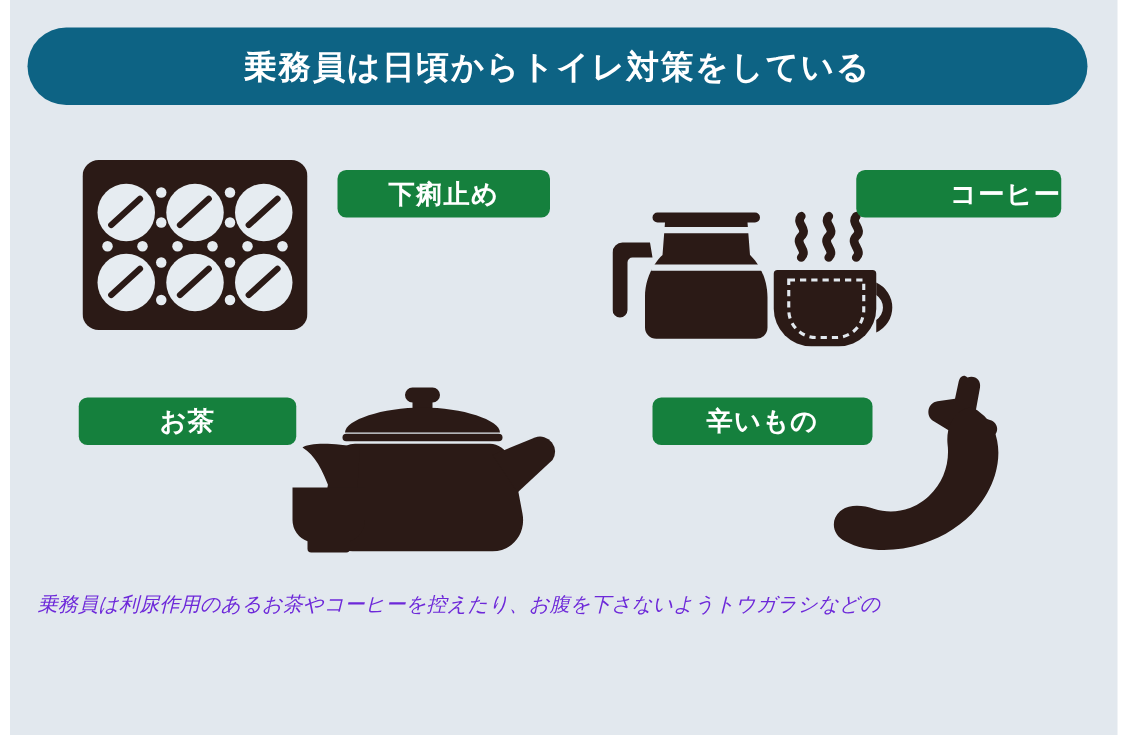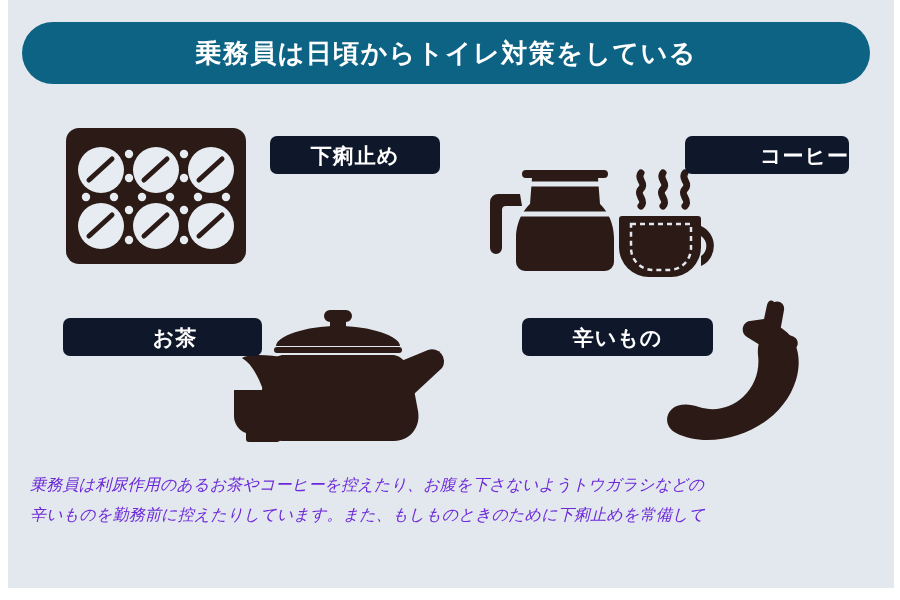--- a/index.html
+++ b/index.html
@@ -42,39 +42,39 @@
     font-size: 26px;
     font-weight: bold;
     letter-spacing: 1.5px;
     line-height: 1;
     white-space: nowrap;
   }
 
   
   .badge {
     position: absolute;
-    background: #0f172a;
+    background: #15803d;
     border-radius: 7px;
     display: flex;
     align-items: center;
     justify-content: center;
     height: 38px;
   }
   .badge-text {
     color: #ffffff;
     font-size: 21px;
     font-weight: bold;
     letter-spacing: 1px;
     white-space: nowrap;
     line-height: 1;
   }
   #badge-pills   { left: 262px; top: 136px; width: 170px; }
   #badge-coffee  { left: 677px; top: 136px; width: 164px; justify-content: flex-end; }
-  #badge-tea     { left: 55px;  top: 318px; width: 174px; padding-left: 25px; }
-  #badge-spicy   { left: 514px; top: 318px; width: 191px; }
+  #badge-tea     { left: 55px;  top: 318px; width: 174px; }
+  #badge-spicy   { left: 514px; top: 318px; width: 176px; }
 
   
   .icon {
     position: absolute;
   }
   #icon-blister { left: 58px;  top: 128px; }
   #icon-coffee  { left: 482px; top: 158px; }
   #icon-teapot  { left: 218px; top: 306px; }
   #icon-chili   { left: 648px; top: 296px; }
 
@@ -219,16 +219,15 @@
       <path d="M92 52 c8 4 10 16 5 27 c-5 11 -15 19 -22 18 c-6 -1 -7 -11 -2 -22 c5 -12 13 -25 19 -23 z" fill="#e2e8ee"></path>
     </svg>
   </div>
 
   <div class="badge" id="badge-spicy">
     <span class="badge-text">辛いもの</span>
   </div>
 
   <div class="caption">
     <div class="caption-line">乗務員は利尿作用のあるお茶やコーヒーを控えたり、お腹を下さないようトウガラシなどの</div>
-    <div class="caption-line">辛いものを勤務前に控えたりしています。また、もしものときのために下痢止めを常備して</div>
   </div>
 
 </div>
 
 </body></html>

